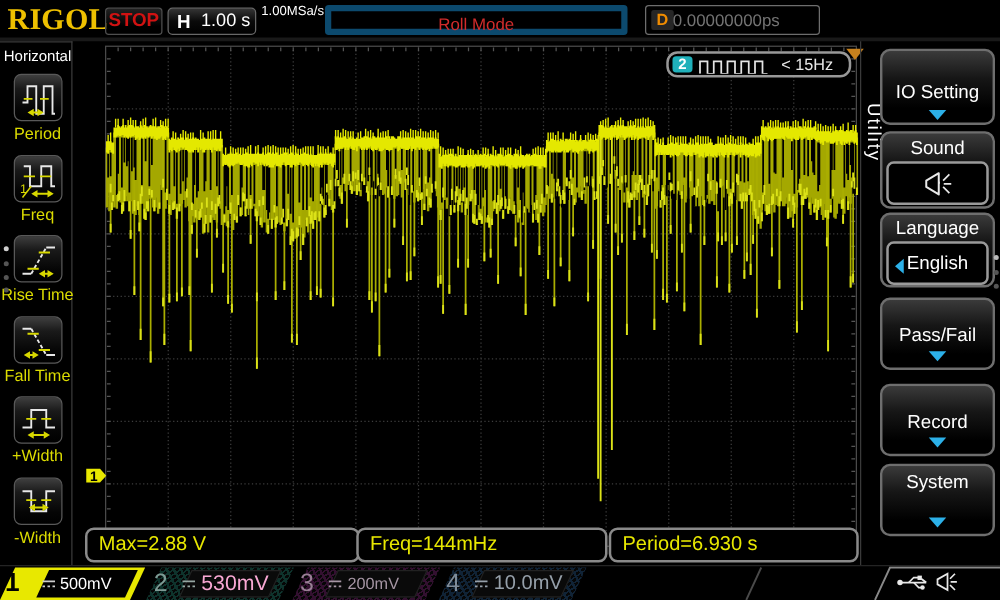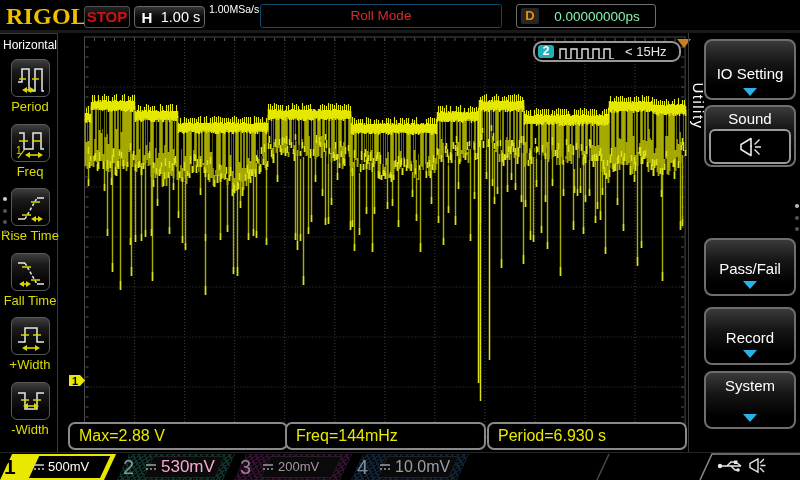--- a/index.html
+++ b/index.html
@@ -43,26 +43,26 @@
   background:linear-gradient(#222,#000 70%);color:#d01212;font-weight:bold;font-size:15px;
   text-align:center;line-height:20px;">STOP</div>
 <div style="left:134px;top:6px;width:71px;height:22px;border:1px solid #686868;border-radius:4px;
   background:linear-gradient(#343434,#0a0a0a 50%,#000);">
   <div style="left:4px;top:1px;width:16px;height:19px;color:#fff;font-weight:bold;font-size:15px;
     text-align:center;line-height:19px;">H</div>
   <div style="left:22px;top:0;width:47px;height:20px;color:#fff;font-size:14.5px;
     text-align:center;line-height:21px;">1.00 s</div>
 </div>
 <div style="left:209px;top:3px;width:76px;height:13px;color:#fff;font-size:10.5px;">1.00MSa/s</div>
-<div style="left:260px;top:4px;width:242px;height:24px;border:1px solid #0c4a6e;border-radius:3px;
+<div style="left:260px;top:4px;width:242px;height:24px;border:5px solid #0c4a6e;border-radius:3px;
   background:#000;color:#d22c2c;font-size:13.5px;text-align:center;line-height:22px;">Roll Mode</div>
 <div style="left:516px;top:4px;width:140px;height:24px;border:1px solid #6e6e6e;border-radius:3px;background:#000;">
   <div style="left:4px;top:3px;width:18px;height:16px;border-radius:2px;background:#262626;
     color:#f08c00;font-weight:bold;font-size:13px;text-align:center;line-height:16px;">D</div>
-  <div style="left:24px;top:0;width:112px;height:22px;color:#86efac;font-size:13.5px;
+  <div style="left:8px;top:0;width:112px;height:22px;color:#737373;font-size:13.5px;
     text-align:center;line-height:23px;">0.00000000ps</div>
 </div>
 
 <div style="left:0;top:33px;width:58px;height:419px;border-top:1px solid #3a3a3a;border-right:1px solid #3a3a3a;background:#000;"></div>
 <div style="left:3px;top:38px;width:56px;height:14px;color:#fff;font-size:12px;">Horizontal</div>
 <div class="btnL" style="left:11px;top:59px;">
 <svg style="left:4px;top:4px" width="30" height="30" viewBox="0 0 30 30">
         <path d="M2 18h4V5h7v22h6V5h7v22h2" stroke="#e8e8e8" stroke-width="1.5" fill="none"></path>
 <path d="M3 15h7M16 15h7" stroke="#d8d800" stroke-width="1.4"></path>
         <path d="M9 26H16" stroke="#d8d800" stroke-width="1.6"></path>
@@ -143,20 +143,25 @@
     </div>
 <div class="mbtn" style="top:105px;height:62px;">
 <div style="left:0;top:3px;width:100%;height:18px;">Sound</div>
 <div style="left:3px;top:22px;width:82px;height:35px;background:#000;border:2px solid #9a9a9a;border-radius:6px;">
         <svg style="left:50%;top:50%;margin:-11px 0 0 -13px" width="26" height="22" viewBox="0 0 26 22">
 <path d="M4 8.5V13.5L14 19.5V2.5L4 8.5z" fill="none" stroke="#e8e8e8" stroke-width="1.6" stroke-linejoin="round"></path>
 <path d="M14 11a2.4 2.4 0 0 0 0.1-1.6" stroke="#e8e8e8" stroke-width="1.4" fill="none"></path>
 <path d="M17.5 8.5l5-5M18 11h6M17.5 13.5l5 5" stroke="#e8e8e8" stroke-width="1.4"></path>
         </svg>
       </div>
+    </div>
+<div class="mbtn" style="top:170px;height:60px;">
+<div style="left:0;top:2px;width:100%;height:18px;">Language</div>
+<div style="left:3px;top:21px;width:82px;height:35px;background:#000;border:2px solid #9a9a9a;border-radius:6px;line-height:31px;">English
+<div style="left:5px;top:12px;width:0;height:0;border-top:6px solid transparent;border-bottom:6px solid transparent;border-right:7px solid #2cb0e8;"></div></div>
     </div>
 <div class="mbtn" style="top:238px;height:58px;text-decoration:underline;">
 <div style="left:0;top:20px;width:100%;height:18px;">Pass/Fail</div>
 <div class="tri" style="top:41px;"></div>
     </div>
 <div class="mbtn" style="top:307px;height:58px;">
 <div style="left:0;top:20px;width:100%;height:18px;">Record</div>
 <div class="tri" style="top:41px;"></div>
     </div>
 <div class="mbtn" style="top:371px;height:58px;">

